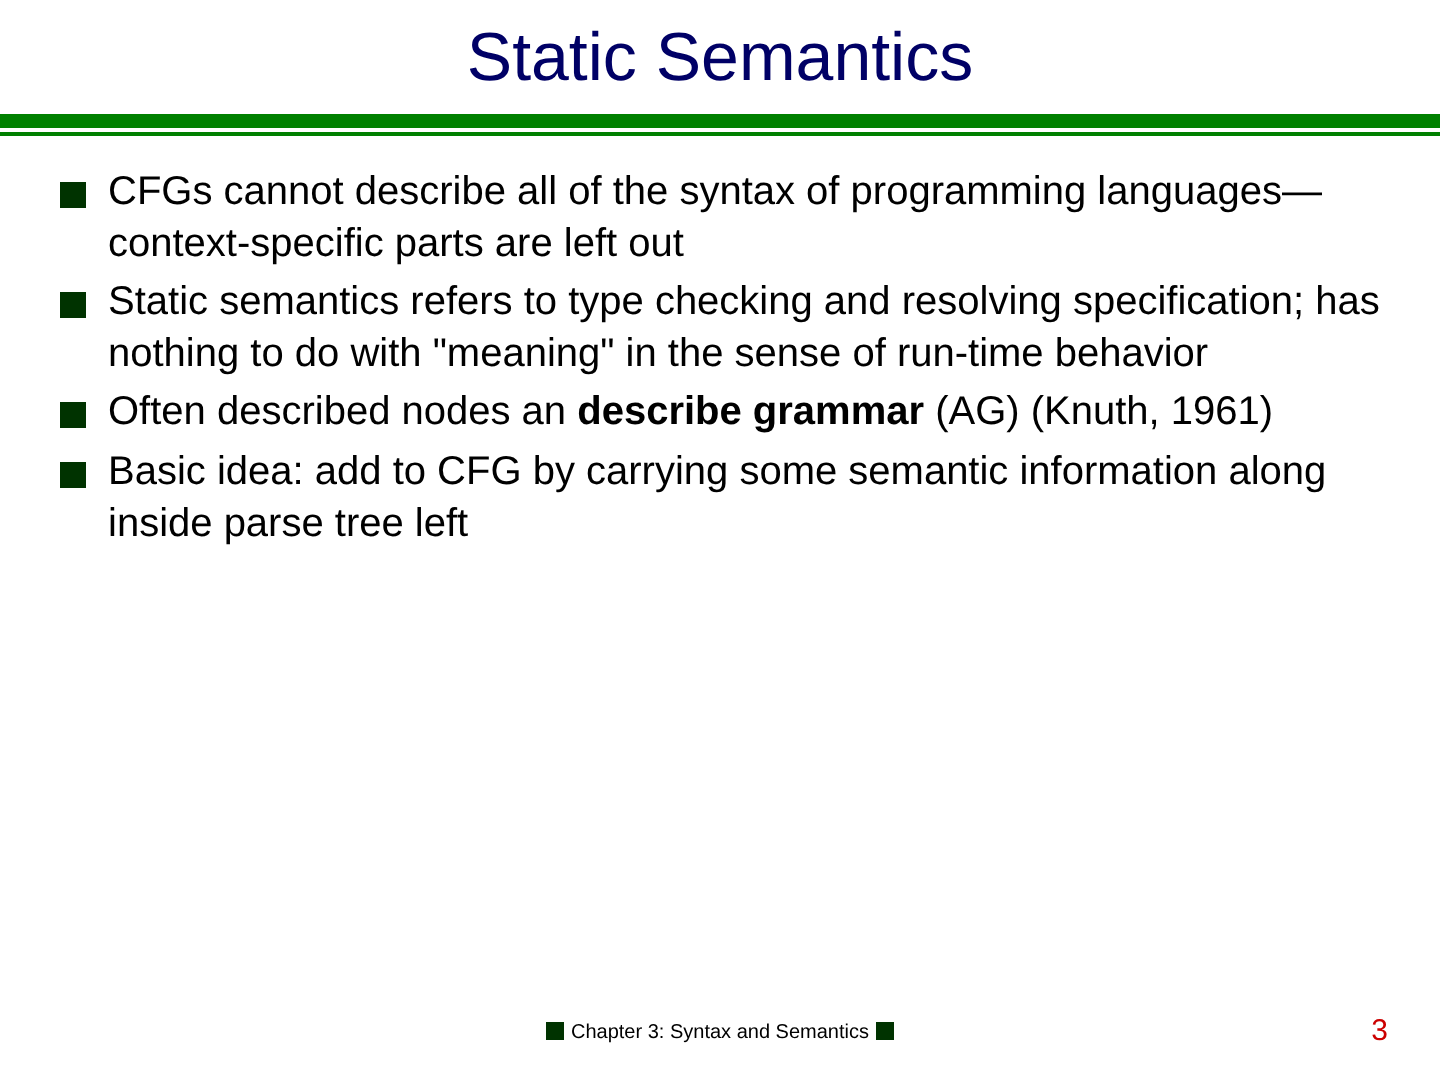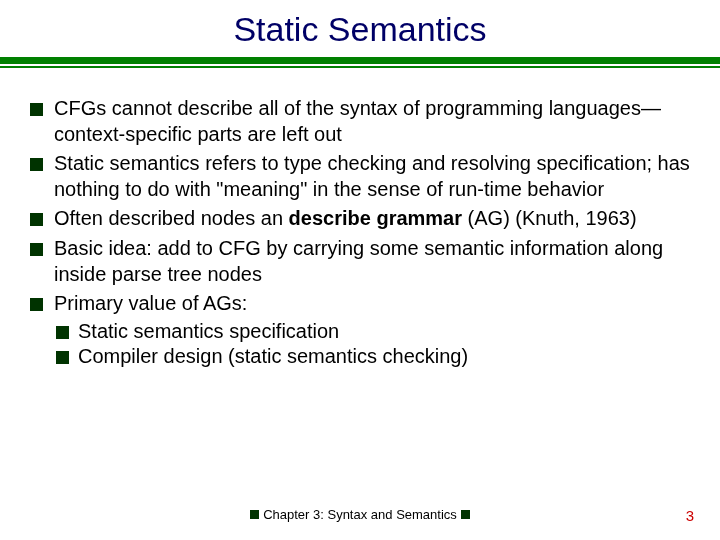--- a/index.html
+++ b/index.html
@@ -2,54 +2,48 @@
 <html><head>
 <meta charset="utf-8">
 <style>
   * { margin: 0; padding: 0; box-sizing: border-box; }
   html, body { width: 720px; height: 540px; overflow: hidden; font-family: Verdana, Arial, sans-serif; background: #fff; }
   .slide { width: 720px; height: 540px; position: relative; padding: 0; }
   .title { font-size: 34px; color: #000066; text-align: center; padding-top: 10px; font-family: Verdana, sans-serif; font-weight: 400; }
   .rule { margin-top: 8px; }
   .rule .bar1 { height: 7px; background: #008000; }
   .rule .bar2 { height: 2px; background: #008000; margin-top: 2px; }
-  .content { padding: 28px 28px 0 28px; }
+  .content { padding: 16px 28px 0 28px; }
   ul.main { list-style: none; }
   ul.main > li { position: relative; padding-left: 26px; font-size: 20px; line-height: 1.28; color: #000; margin-bottom: 4px; }
   ul.main > li::before { content: ""; position: absolute; left: 2px; top: 7px; width: 13px; height: 13px; background: #003300; }
   ul.sub { list-style: none; margin-top: 2px; }
   ul.sub > li { position: relative; padding-left: 24px; font-size: 20px; line-height: 1.28; color: #000; }
   ul.sub > li::before { content: ""; position: absolute; left: 2px; top: 7px; width: 13px; height: 13px; background: #003300; }
   .bold { font-weight: 700; }
-  .footer { position: absolute; bottom: 18px; left: 0; width: 720px; text-align: center; font-size: 13px; color: #000; }
+  .footer { position: absolute; bottom: 18px; left: 0; width: 720px; text-align: center; font-size: 10px; color: #000; }
   .footer .sq { display: inline-block; width: 9px; height: 9px; background: #003300; vertical-align: middle; margin: 0 4px 2px 4px; }
   .pagenum { position: absolute; right: 26px; bottom: 16px; color: #cc0000; font-size: 15px; }
 </style>
 </head>
 <body>
 
 <div class="slide">
   <div class="title">Static Semantics</div>
   <div class="rule">
     <div class="bar1"></div>
     <div class="bar2"></div>
   </div>
 
   <div class="content">
     <ul class="main">
       <li><span>CFGs cannot describe all of the syntax of programming languages—context-specific parts are left out</span></li>
       <li><span>Static semantics refers to type checking and resolving specification; has nothing to do with "meaning" in the sense of run-time behavior</span></li>
-      <li><span>Often described nodes an </span><span class="bold">describe grammar</span><span> (AG) (Knuth, 1963)</span></li>
-      <li><span>Basic idea: add to CFG by carrying some semantic information along inside parse tree nodes</span></li>
-      <li><span> Primary value of AGs:</span>
-        <ul class="sub">
-          <li><span>Static semantics specification</span></li>
-          <li><span>Compiler design (static semantics checking)</span></li>
-        </ul>
-      </li>
+      <li><span>Often described nodes an </span><span class="bold">describe grammar</span><span> (AG) (Knuth, 1961)</span></li>
+      <li><span>Basic idea: add to CFG by carrying some semantic information along inside parse tree left</span></li>
     </ul>
   </div>
 
   <div class="footer">
     <span class="sq"></span><span>Chapter 3: Syntax and Semantics</span><span class="sq"></span>
   </div>
   <div class="pagenum">3</div>
 </div>
 
 </body></html>

